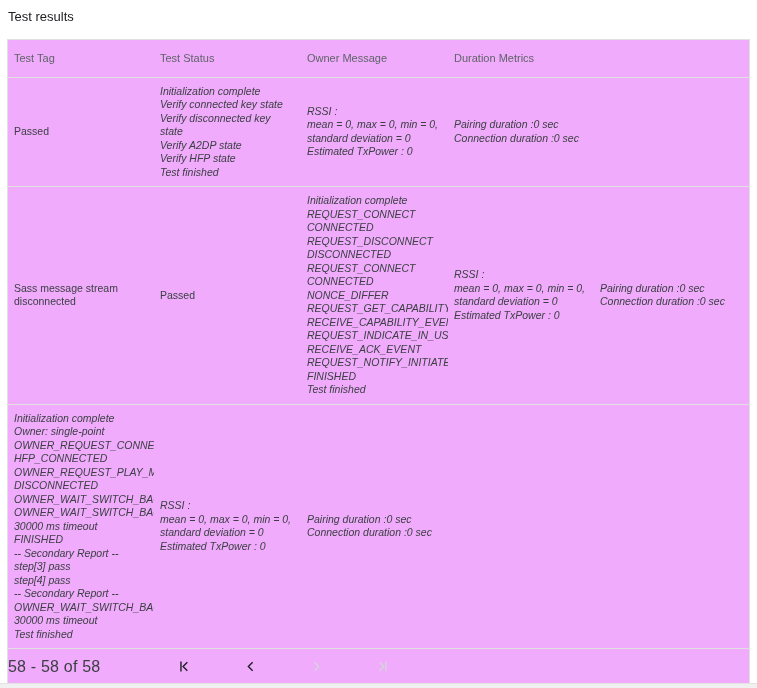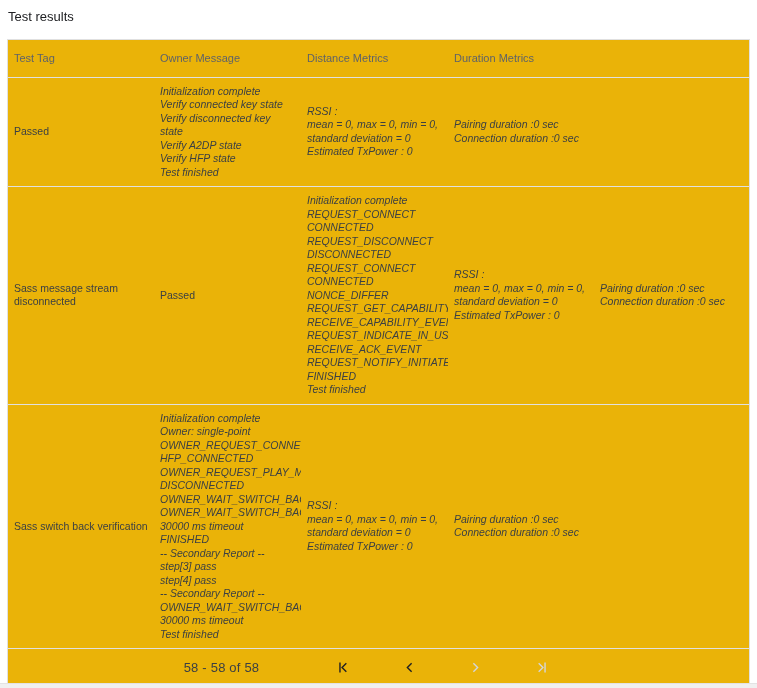--- a/index.html
+++ b/index.html
@@ -13,21 +13,21 @@
   }
   .page { padding: 9px 16px 0 7px; }
   .title {
     font-size: 13px;
     font-weight: 500;
     color: #202124;
     margin: 0 0 15px 1px;
   }
   .card {
     border: 1px solid #e0e0e0;
-    background: #eab308;
+    background: #f0abfc;
     width: 743px;
   }
   .grid-row {
     display: grid;
     grid-template-columns: 146px 147px 147px 146px 1fr;
     align-items: center;
   }
   .thead .cell {
     color: #5f6368;
     font-size: 11px;
@@ -41,23 +41,23 @@
     font-size: 10.5px;
     line-height: 13.5px;
     overflow: hidden;
   }
   .cell.multiline { white-space: pre-line; font-style: italic; }
   .tfoot {
     border-top: 1px solid #e0e0e0;
     height: 37px;
     display: flex;
     align-items: center;
-    justify-content: center;
+    justify-content: flex-start;
     padding-right: 22px;
-    font-size: 13px;
+    font-size: 16px;
     color: #3c4043;
   }
   .range { margin-right: 28px; letter-spacing: 0.2px; }
   .pg-btn {
     background: none;
     border: none;
     width: 20px; height: 24px;
     margin-left: 46px;
     display: inline-flex;
     align-items: center;
@@ -78,22 +78,22 @@
 </style>
 </head>
 <body>
 
 <div class="page">
   <div class="title">Test results</div>
 
   <div class="card">
     <div class="grid-row thead" id="thead">
         <div class="cell">Test Tag</div>
+        <div class="cell">Test Status</div>
         <div class="cell">Owner Message</div>
-        <div class="cell">Distance Metrics</div>
         <div class="cell">Duration Metrics</div>
       </div>
     <div id="tbody">
         <div class="grid-row trow">
           <div class="cell">Passed</div>
           <div class="cell multiline">Initialization complete
 Verify connected key state
 Verify disconnected key state
 Verify A2DP state
 Verify HFP state
@@ -124,21 +124,20 @@
 FINISHED
 Test finished</div>
           <div class="cell multiline">RSSI :
 mean = 0, max = 0, min = 0,
 standard deviation = 0
 Estimated TxPower : 0</div>
           <div class="cell multiline">Pairing duration :0 sec
 Connection duration :0 sec</div>
         </div>
         <div class="grid-row trow">
-          <div class="cell">Sass switch back verification</div>
           <div class="cell multiline">Initialization complete
 Owner: single-point
 OWNER_REQUEST_CONNECTED
 HFP_CONNECTED
 OWNER_REQUEST_PLAY_MEDIA
 DISCONNECTED
 OWNER_WAIT_SWITCH_BACK
 OWNER_WAIT_SWITCH_BACK
 30000 ms timeout
 FINISHED

